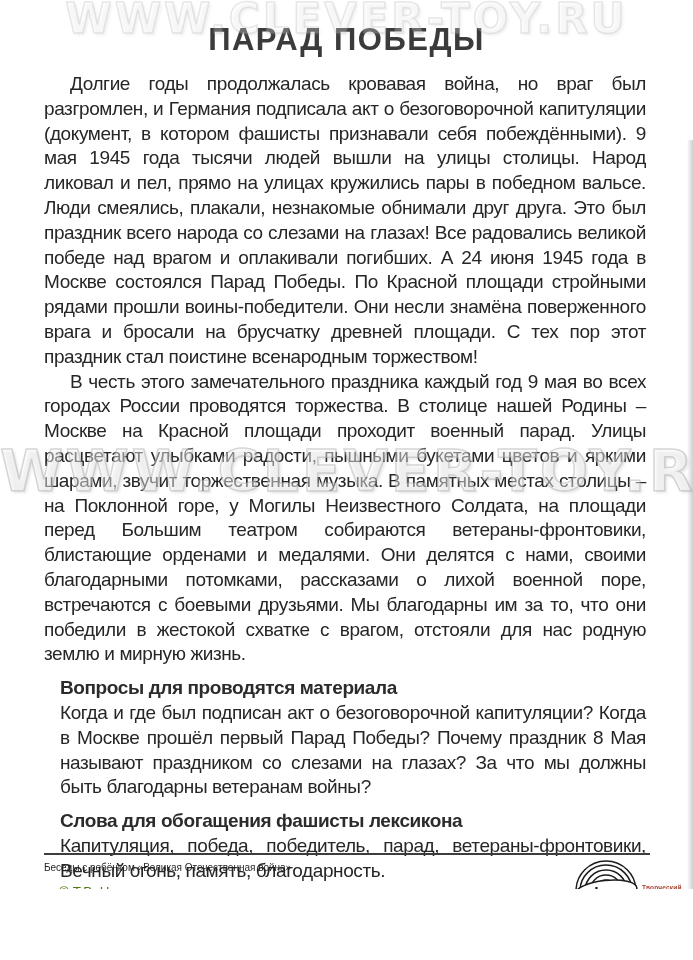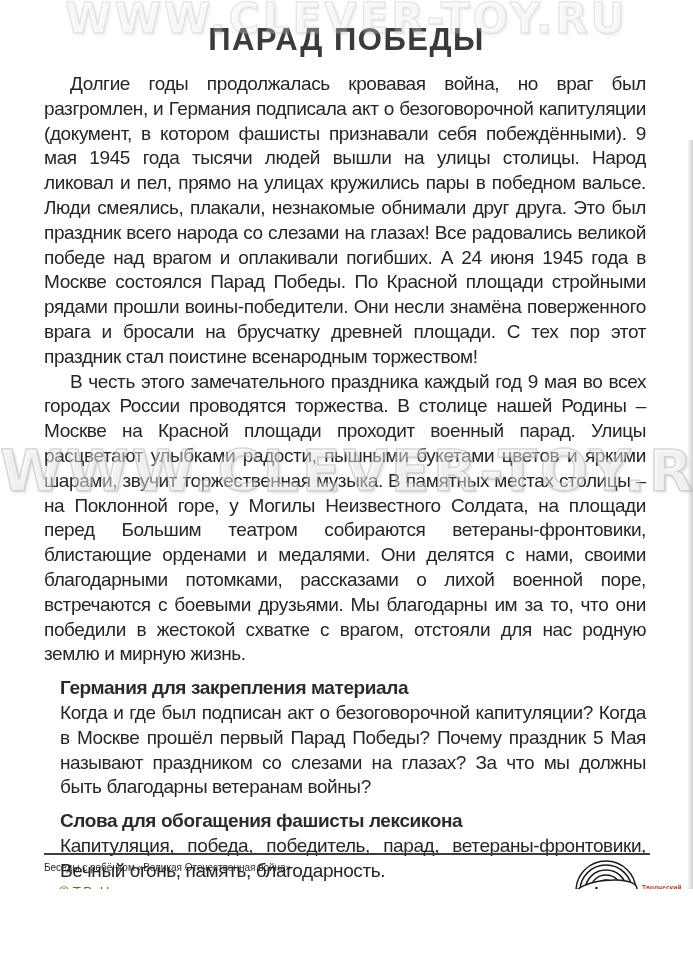--- a/index.html
+++ b/index.html
@@ -123,22 +123,22 @@
 
   <div class="edge-right"></div>
 
   <h1 class="title">ПАРАД ПОБЕДЫ</h1>
 
   <div class="body-col">
     <p class="para">Долгие годы продолжалась кровавая война, но враг был разгромлен, и Германия подписала акт о безоговорочной капитуляции (документ, в котором фашисты признавали себя побеждёнными). 9 мая 1945 года тысячи людей вышли на улицы столицы. Народ ликовал и пел, прямо на улицах кружились пары в победном вальсе. Люди смеялись, плакали, незнакомые обнимали друг друга. Это был праздник всего народа со слезами на глазах! Все радовались великой победе над врагом и оплакивали погибших. А 24 июня 1945 года в Москве состоялся Парад Победы. По Красной площади стройными рядами прошли воины-победители. Они несли знамёна поверженного врага и бросали на брусчатку древней площади. С тех пор этот праздник стал поистине всенародным торжеством!</p>
     <p class="para">В честь этого замечательного праздника каждый год 9 мая во всех городах России проводятся торжества. В столице нашей Родины – Москве на Красной площади проходит военный парад. Улицы расцветают улыбками радости, пышными букетами цветов и яркими шарами, звучит торжественная музыка. В памятных местах столицы – на Поклонной горе, у Могилы Неизвестного Солдата, на площади перед Большим театром собираются ветераны-фронтовики, блистающие орденами и медалями. Они делятся с нами, своими благодарными потомками, рассказами о лихой военной поре, встречаются с боевыми друзьями. Мы благодарны им за то, что они победили в жестокой схватке с врагом, отстояли для нас родную землю и мирную жизнь.</p>
 
     <div class="section">
-      <h2>Германия для закрепления материала</h2>
-      <p>Когда и где был подписан акт о безоговорочной капитуляции? Когда в Москве прошёл первый Парад Победы? Почему праздник 5 Мая называют праздником со слезами на глазах? За что мы должны быть благодарны ветеранам войны?</p>
+      <h2>Вопросы для проводятся материала</h2>
+      <p>Когда и где был подписан акт о безоговорочной капитуляции? Когда в Москве прошёл первый Парад Победы? Почему праздник 8 Мая называют праздником со слезами на глазах? За что мы должны быть благодарны ветеранам войны?</p>
     </div>
 
     <div class="section">
       <h2>Слова для обогащения фашисты лексикона</h2>
       <p>Капитуляция, победа, победитель, парад, ветераны-фронтовики, Вечный огонь, память, благодарность.</p>
     </div>
   </div>
 
   <div class="footer-rule"></div>
   <div class="footer-series">Беседы с ребёнком «Великая Отечественная война»</div>

